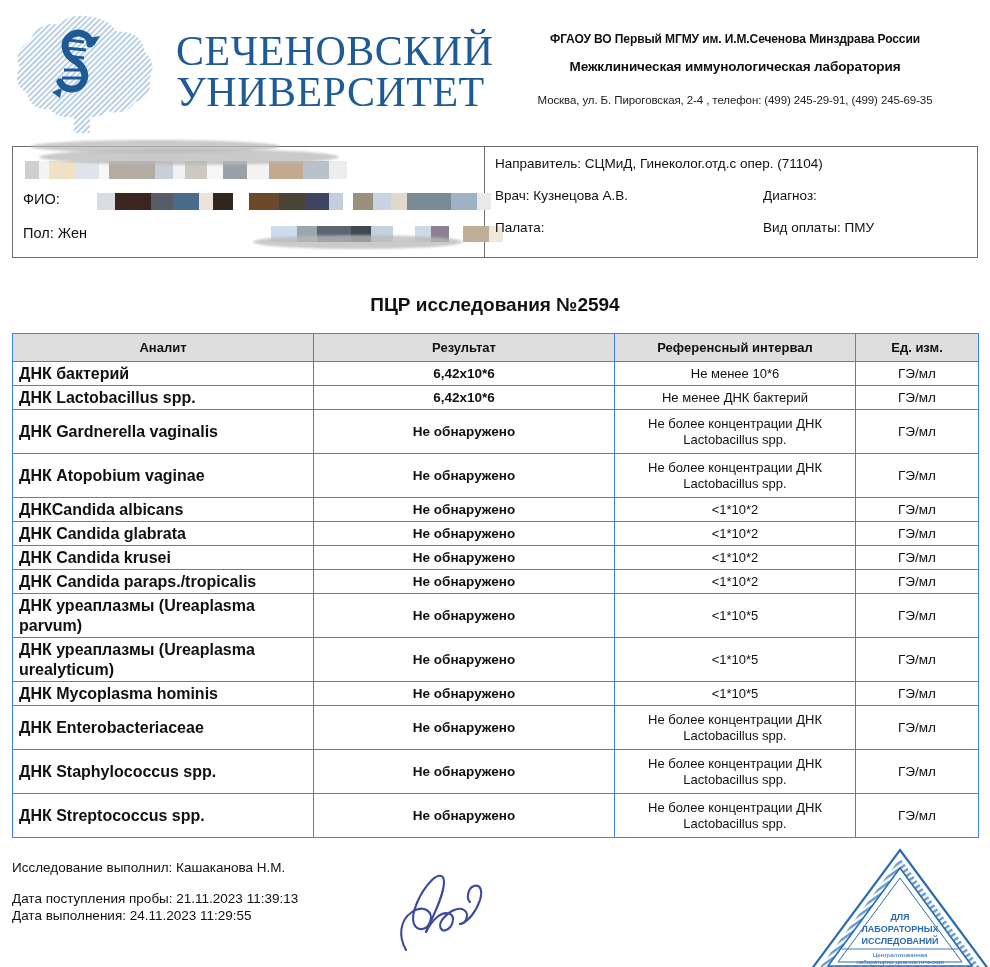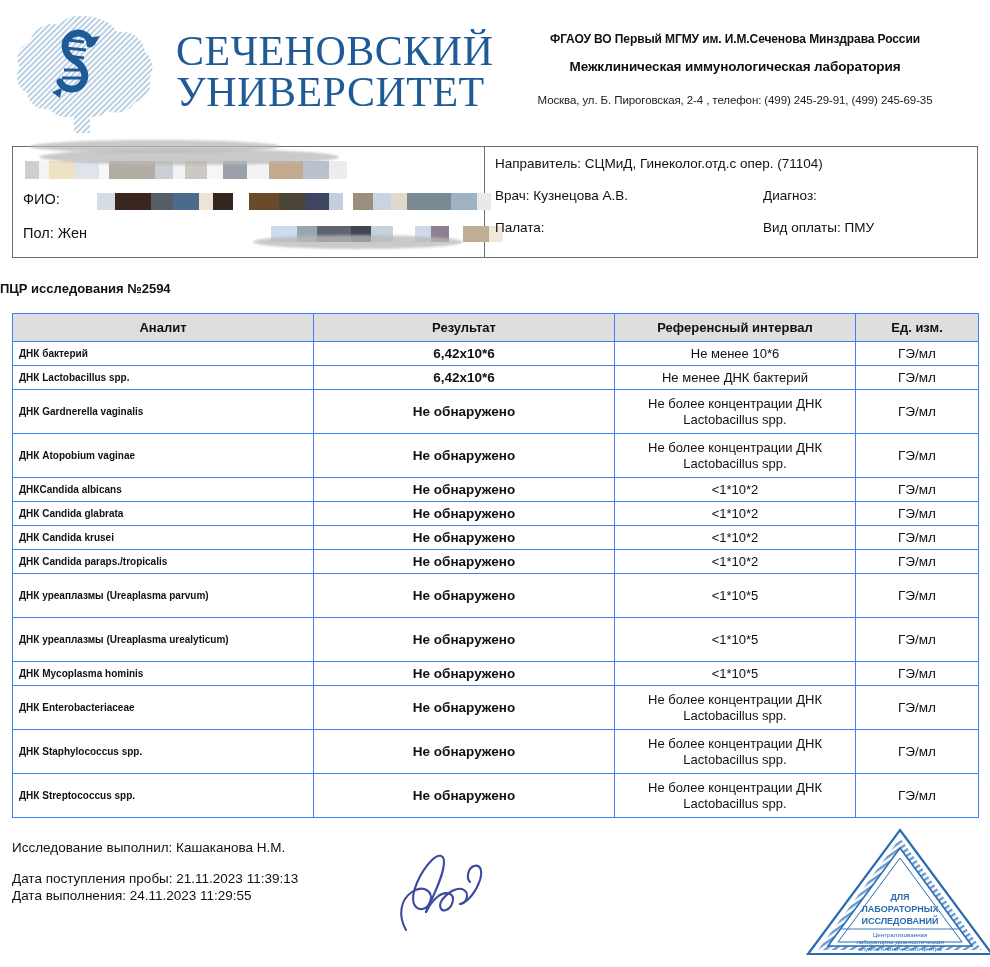--- a/index.html
+++ b/index.html
@@ -99,24 +99,25 @@
   .smudge {
     position: absolute;
     background: #b9b9b9;
     border-radius: 50%;
     opacity: 0.75;
     filter: blur(1.2px);
   }
 
   
   .pcr-title {
-    font-size: 13px;
+    text-align: center;
+    font-size: 19px;
     font-weight: bold;
     color: #111;
-    margin-top: 23px;
+    margin-top: 36px;
   }
 
   
   .tbl-wrap { margin: 17px 12px 0 12px; }
   table.results {
     width: 100%;
     border-collapse: collapse;
     table-layout: fixed;
   }
   table.results th, table.results td {
@@ -130,21 +131,21 @@
     color: #111;
     height: 28px;
     text-align: center;
   }
   col.c-analyte { width: 301px; }
   col.c-result  { width: 301px; }
   col.c-ref     { width: 241px; }
   col.c-unit    { width: 123px; }
 
   td.analyte {
-    font-size: 10px; font-weight: bold; color: #111;
+    font-size: 16px; font-weight: bold; color: #111;
     text-align: left; line-height: 1.2;
   }
   td.result {
     font-size: 13.5px; font-weight: bold; color: #111;
     text-align: center;
   }
   td.ref {
     font-size: 13px; color: #111; text-align: center; line-height: 1.22;
   }
   td.unit {

